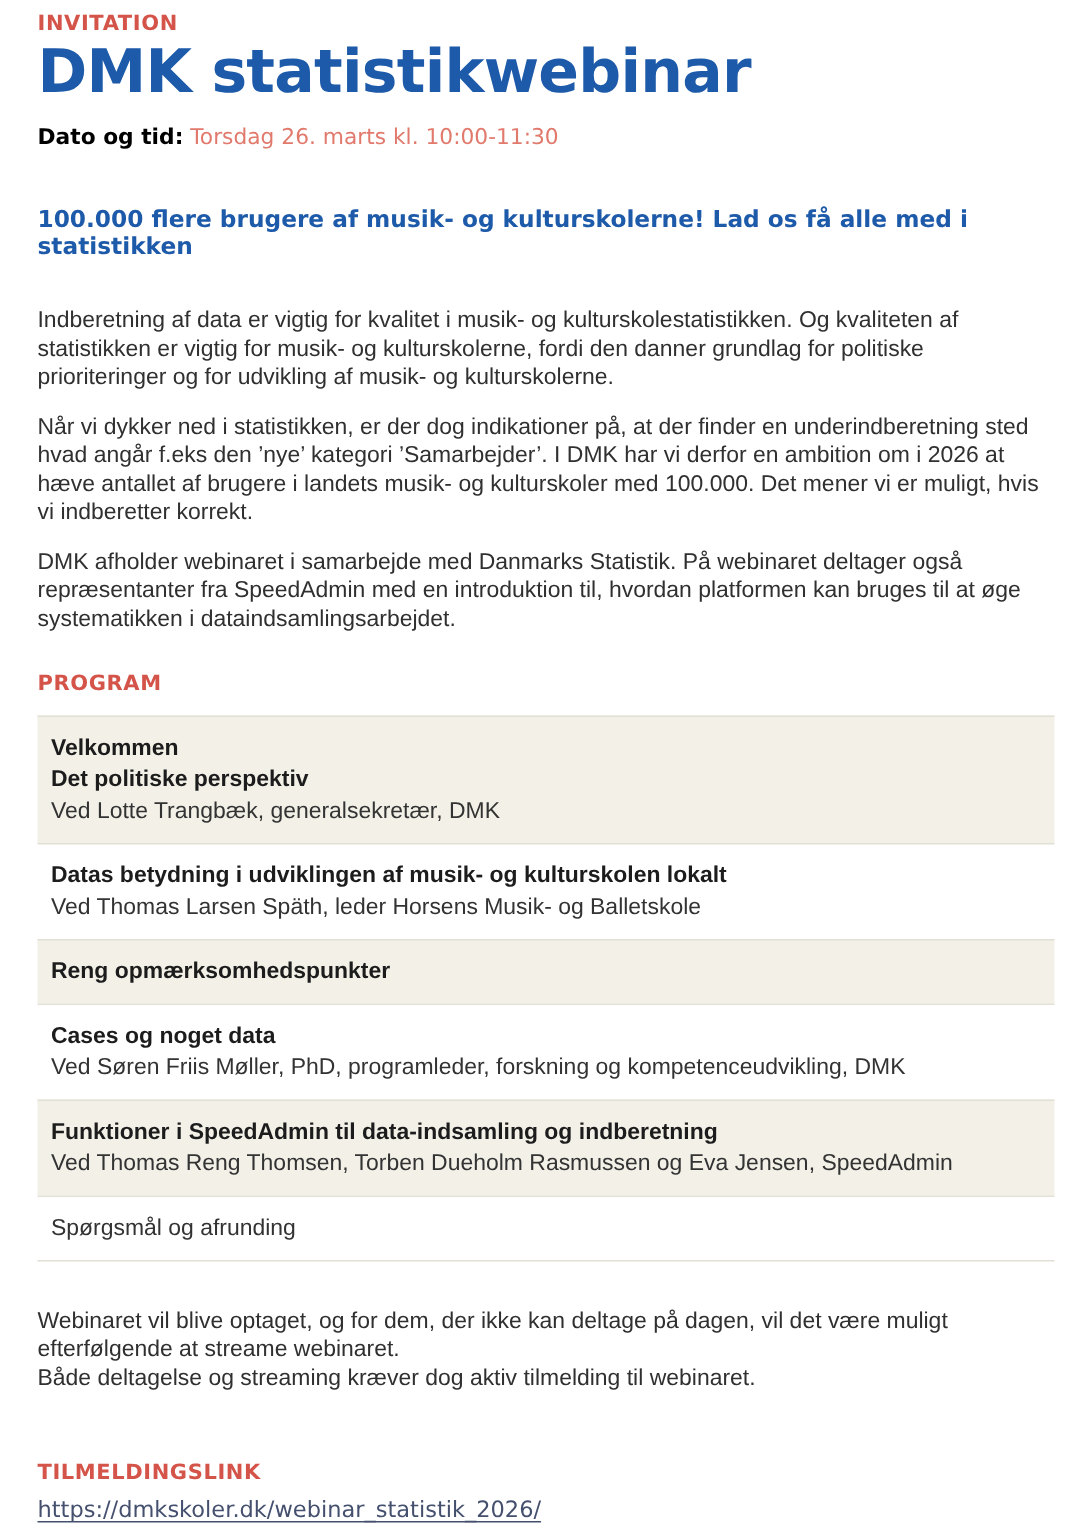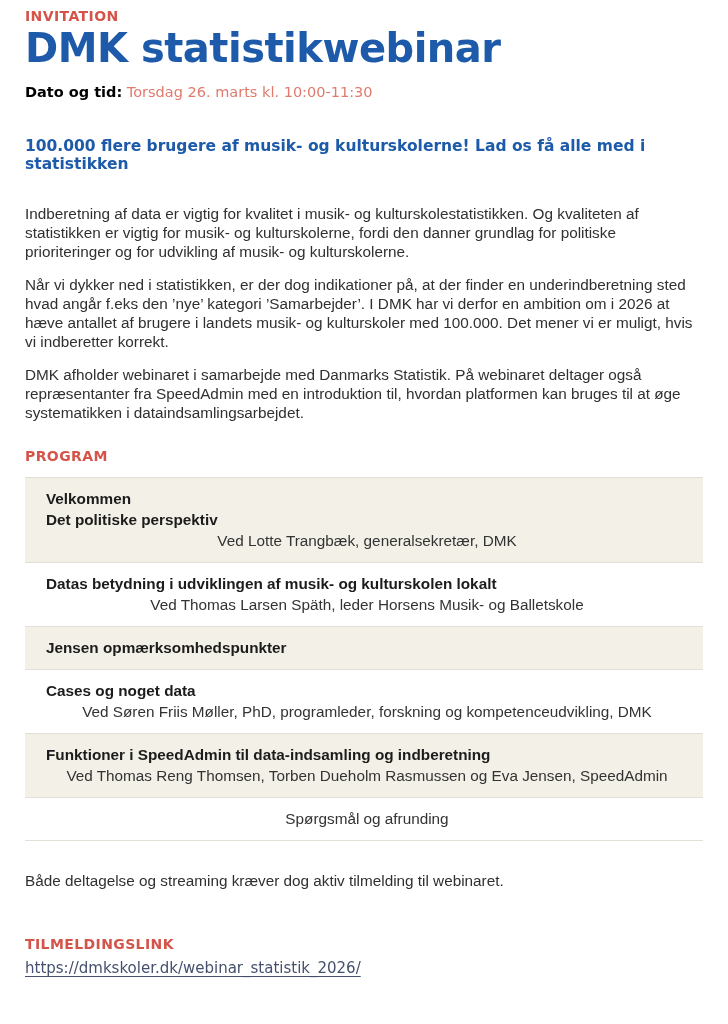--- a/index.html
+++ b/index.html
@@ -58,28 +58,28 @@
     font-family: "DejaVu Sans", sans-serif;
     font-weight: bold;
     font-size: 14px;
     letter-spacing: 0.4px;
     color: #d4544a;
   }
   .program-heading { margin-top: 26px; }
 
   .program-list { margin-top: 13px; border-bottom: 1px solid #e2e0d6; }
   .program-row {
-    padding: 10px 15px 11px 21px;
+    padding: 10px 15px 11px 9px;
     border-top: 1px solid #e2e0d6;
     font-size: 15.3px;
     line-height: 21px;
   }
   .program-row.shaded { background: #f2f0e7; }
   .program-title { font-weight: bold; color: #1c1c1c; }
-  .program-speaker { color: #333333; text-align: center; }
+  .program-speaker { color: #333333; }
 
   .outro { margin-top: 30px; }
   .outro .line { font-size: 15.3px; line-height: 19px; color: #303030; }
   .outro .line + .line { margin-top: 0; }
 
   .reg-link-heading { margin-top: 46px; }
   .reg-link {
     display: inline-block;
     margin-top: 7px;
     font-family: "DejaVu Sans", sans-serif;
@@ -113,36 +113,37 @@
     <div class="program-row shaded">
       <div class="program-title">Velkommen</div>
       <div class="program-title">Det politiske perspektiv</div>
       <div class="program-speaker">Ved Lotte Trangbæk, generalsekretær, DMK</div>
     </div>
     <div class="program-row">
       <div class="program-title">Datas betydning i udviklingen af musik- og kulturskolen lokalt</div>
       <div class="program-speaker">Ved Thomas Larsen Späth, leder Horsens Musik- og Balletskole</div>
     </div>
     <div class="program-row shaded">
-      <div class="program-title">Jensen opmærksomhedspunkter</div>
+      <div class="program-title">Reng opmærksomhedspunkter</div>
     </div>
     <div class="program-row">
       <div class="program-title">Cases og noget data</div>
       <div class="program-speaker">Ved Søren Friis Møller, PhD, programleder, forskning og kompetenceudvikling, DMK</div>
     </div>
     <div class="program-row shaded">
       <div class="program-title">Funktioner i SpeedAdmin til data-indsamling og indberetning</div>
       <div class="program-speaker">Ved Thomas Reng Thomsen, Torben Dueholm Rasmussen og Eva Jensen, SpeedAdmin</div>
     </div>
     <div class="program-row">
       <div class="program-speaker">Spørgsmål og afrunding</div>
     </div>
   </div>
 
   <div class="outro">
+    <div class="line">Webinaret vil blive optaget, og for dem, der ikke kan deltage på dagen, vil det være muligt efterfølgende at streame webinaret.</div>
     <div class="line">Både deltagelse og streaming kræver dog aktiv tilmelding til webinaret.</div>
   </div>
 
   <div class="section-heading reg-link-heading">TILMELDINGSLINK</div>
   <a class="reg-link" href="#">https://dmkskoler.dk/webinar_statistik_2026/</a>
 
   
 
 </div>
 

